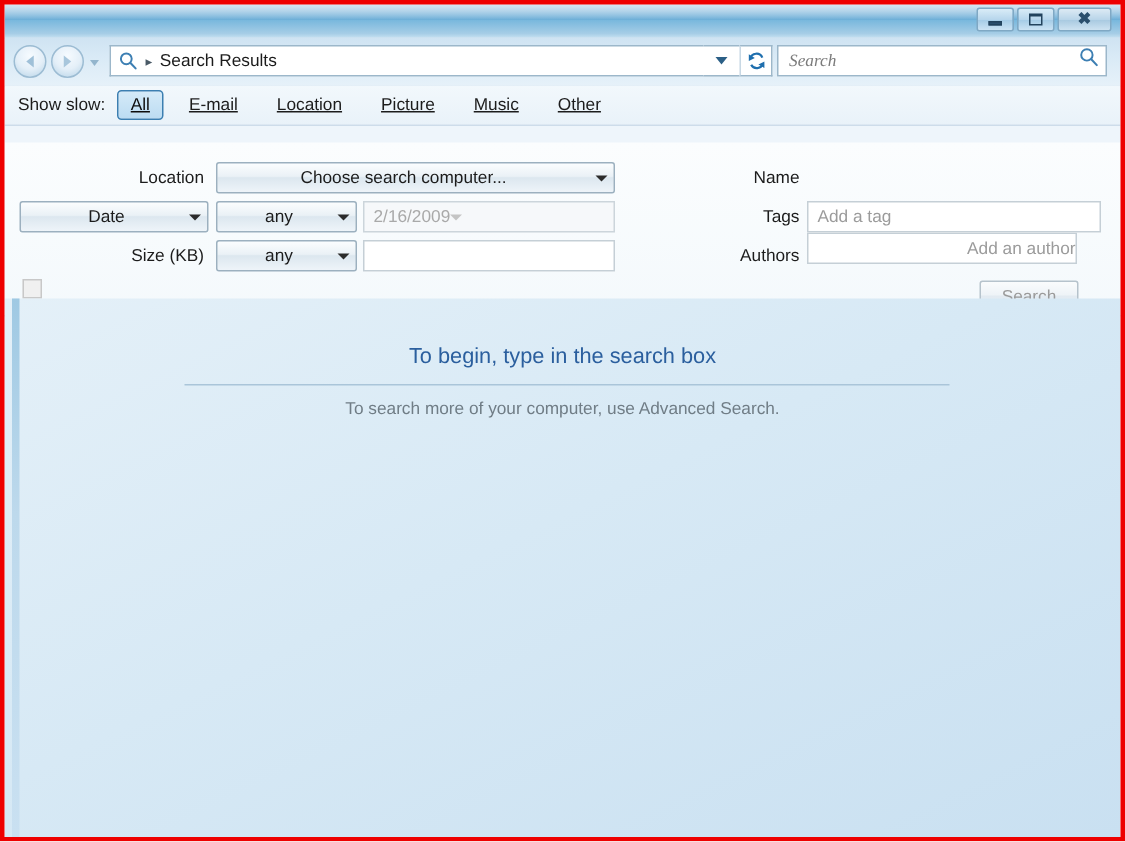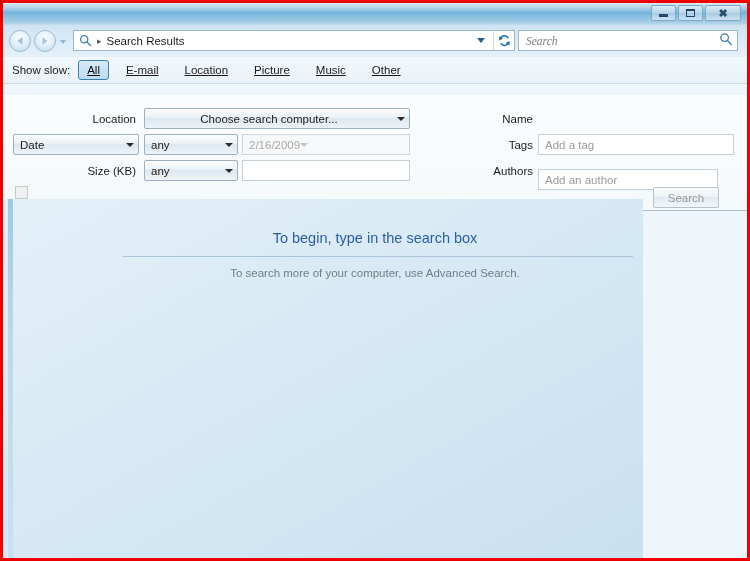--- a/index.html
+++ b/index.html
@@ -333,21 +333,21 @@
     box-sizing: border-box;
     height: 21px;
     background: linear-gradient(to bottom, #fbfdfe 0%, #eaf1f6 45%, #dce7ef 50%, #eef4f9 100%);
     border: 1px solid #9cb0bf;
     border-radius: 2px;
     display: flex;
     align-items: center;
     font-size: 11.5px;
     color: #1c1c1c;
   }
-  .combo .txt { padding-left: 6px; flex: 1; }
+  .combo .txt { padding-left: 6px; flex: 1; text-align: center; }
   .combo.centered .txt { text-align: center; padding-left: 0; }
   .combo .carat {
     width: 16px;
     display: flex;
     align-items: center;
     justify-content: center;
   }
   .combo .carat i {
     width: 0; height: 0;
     border-left: 4px solid transparent;
@@ -413,21 +413,21 @@
     align-items: center;
     justify-content: center;
     font-size: 11.5px;
     color: #9a9a9a;
   }
 
   
   .content {
     position: absolute;
     left: 0; top: 196px;
-    width: 640px;
+    width: 744px;
     height: 359px;
     background: linear-gradient(to bottom right, #e4f0f8 0%, #d7e9f5 45%, #c9e0f1 100%);
   }
   .content-left-strip {
     position: absolute;
     left: 5px;
     top: 0;
     width: 5px;
     height: 100%;
     background: linear-gradient(to bottom, #9fc9e3 0%, #bdd9ec 40%, #c9e0f1 100%);
@@ -579,21 +579,21 @@
       </div>
 
       <span class="fld-label" style="left:440px; top:18px; width:90px;">Name</span>
 
       <span class="fld-label" style="left:440px; top:44px; width:90px;">Tags</span>
       <div class="textfield" style="left:535px; top:39px; width:196px;">
         <span>Add a tag</span>
       </div>
 
       <span class="fld-label" style="left:440px; top:70px; width:90px;">Authors</span>
-      <div class="textfield" style="left:535px; top:74px; width:180px;">
+      <div class="textfield" style="left:535px; top:60px; width:180px;justify-content:flex-end;">
         <span>Add an author</span>
       </div>
 
       <div class="chk-row" style="top:91px;">
         <span class="chkbox"></span>
       </div>
 
       <div class="searchbtn" style="top:92px;">
         <span>Search</span>
       </div>

